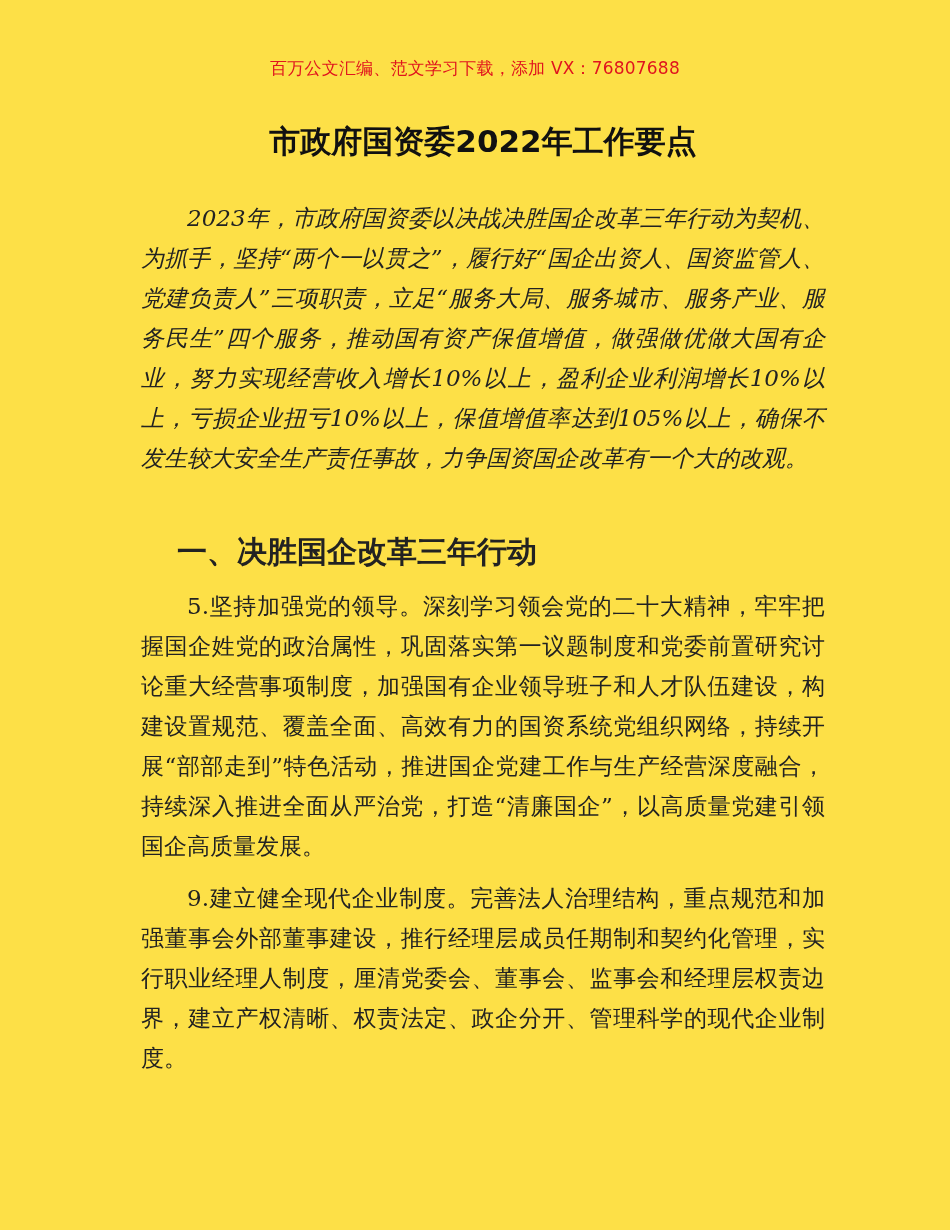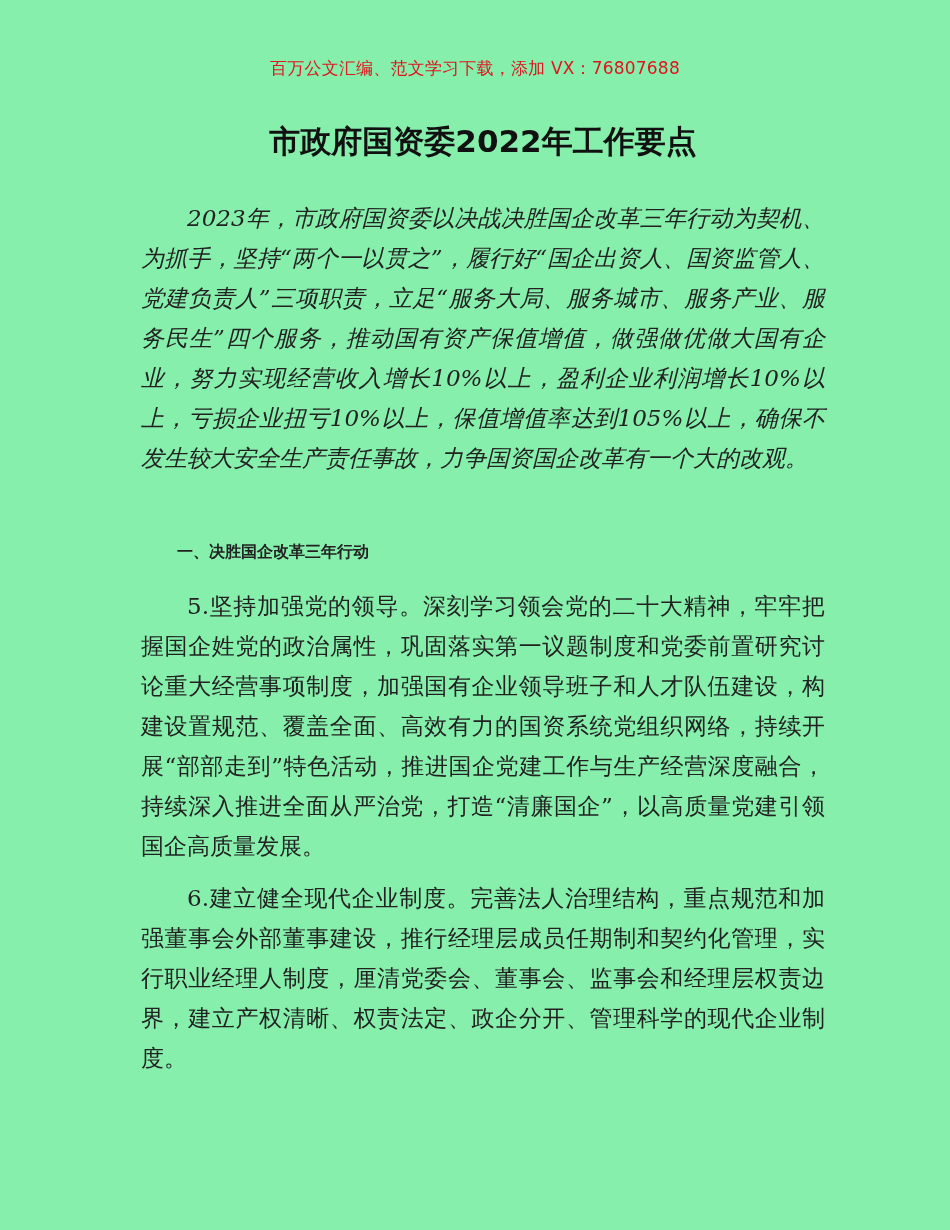--- a/index.html
+++ b/index.html
@@ -11,21 +11,21 @@
       width: 950px;
       height: 1230px;
       position: relative;
       overflow: hidden;
     }
     .page {
       position: absolute;
       left: 0; top: 0;
       width: 950px;
       height: 1230px;
-      background: #86efac;
+      background: #fde047;
     }
     .watermark {
       position: absolute;
       top: 56px;
       left: 0;
       width: 950px;
       text-align: center;
       color: #e0141e;
       font-family: "DejaVu Sans", "Liberation Sans", sans-serif;
       font-size: 17px;
@@ -60,35 +60,35 @@
       text-indent: 46px;
     }
     .p-intro { top: 198px; font-style: italic; }
     .heading {
       position: absolute;
       left: 177px;
       top: 532px;
       color: #222222;
       font-family: "DejaVu Sans", "Liberation Sans", sans-serif;
       font-weight: bold;
-      font-size: 16px;
+      font-size: 30px;
       line-height: 40px;
       margin: 0;
     }
     .p-item1 { top: 586px; }
     .p-item2 { top: 878px; }
   </style>
 </head>
 <body>
 
 <div class="page">
   <div class="watermark">百万公文汇编、范文学习下载，添加 VX：76807688</div>
 
   <h1 class="title" style="margin:8px;">市政府国资委2022年工作要点</h1>
 
   <p class="body-text indent p-intro">2023年，市政府国资委以决战决胜国企改革三年行动为契机、为抓手，坚持“两个一以贯之”，履行好“国企出资人、国资监管人、党建负责人”三项职责，立足“服务大局、服务城市、服务产业、服务民生”四个服务，推动国有资产保值增值，做强做优做大国有企业，努力实现经营收入增长10%以上，盈利企业利润增长10%以上，亏损企业扭亏10%以上，保值增值率达到105%以上，确保不发生较大安全生产责任事故，力争国资国企改革有一个大的改观。</p>
 
   <h2 class="heading">一、决胜国企改革三年行动</h2>
 
   <p class="body-text indent p-item1">5.坚持加强党的领导。深刻学习领会党的二十大精神，牢牢把握国企姓党的政治属性，巩固落实第一议题制度和党委前置研究讨论重大经营事项制度，加强国有企业领导班子和人才队伍建设，构建设置规范、覆盖全面、高效有力的国资系统党组织网络，持续开展“部部走到”特色活动，推进国企党建工作与生产经营深度融合，持续深入推进全面从严治党，打造“清廉国企”，以高质量党建引领国企高质量发展。</p>
 
-  <p class="body-text indent p-item2">6.建立健全现代企业制度。完善法人治理结构，重点规范和加强董事会外部董事建设，推行经理层成员任期制和契约化管理，实行职业经理人制度，厘清党委会、董事会、监事会和经理层权责边界，建立产权清晰、权责法定、政企分开、管理科学的现代企业制度。</p>
+  <p class="body-text indent p-item2">9.建立健全现代企业制度。完善法人治理结构，重点规范和加强董事会外部董事建设，推行经理层成员任期制和契约化管理，实行职业经理人制度，厘清党委会、董事会、监事会和经理层权责边界，建立产权清晰、权责法定、政企分开、管理科学的现代企业制度。</p>
 </div>
 
 </body></html>

